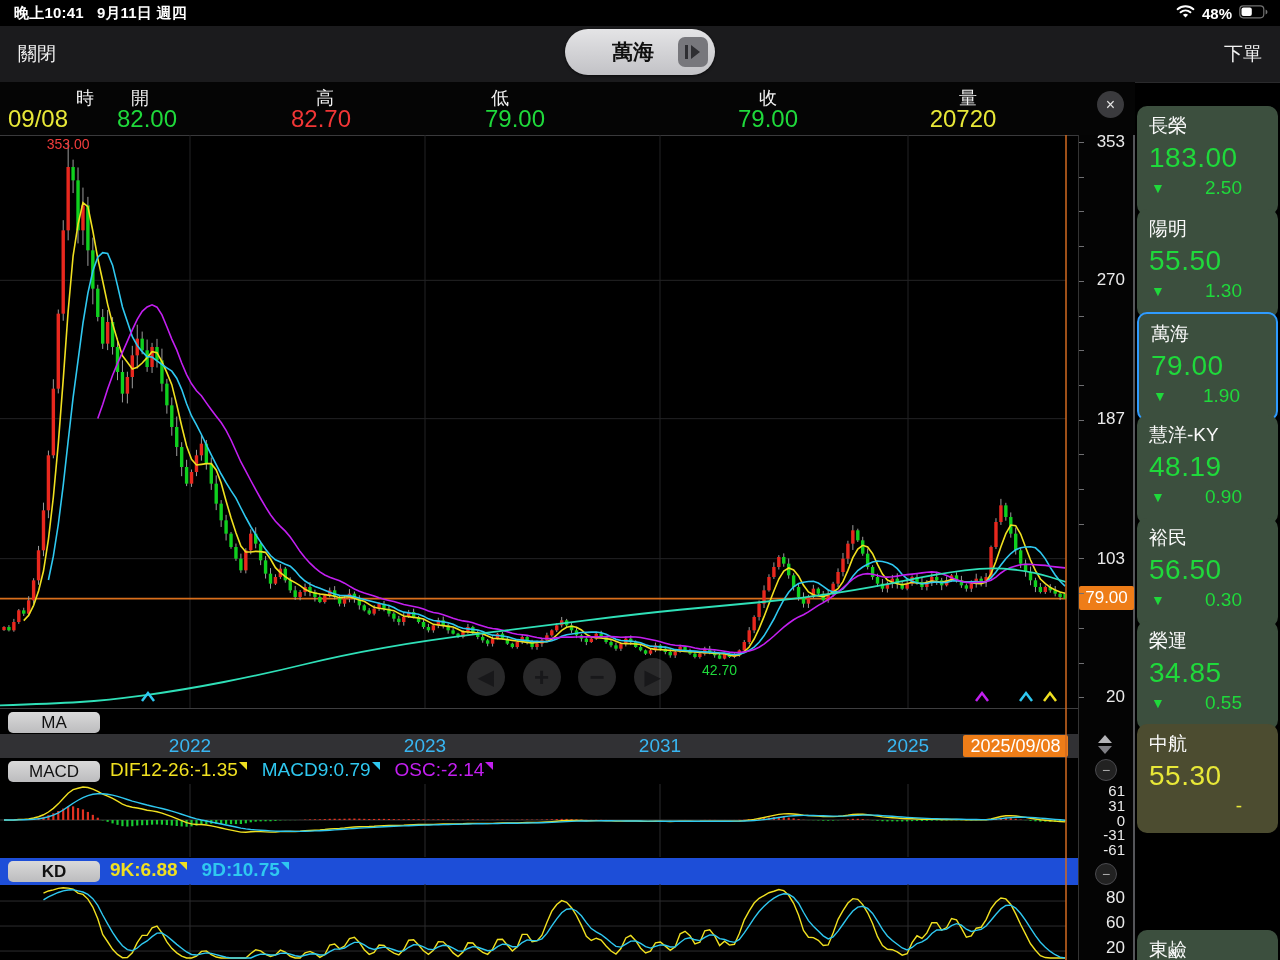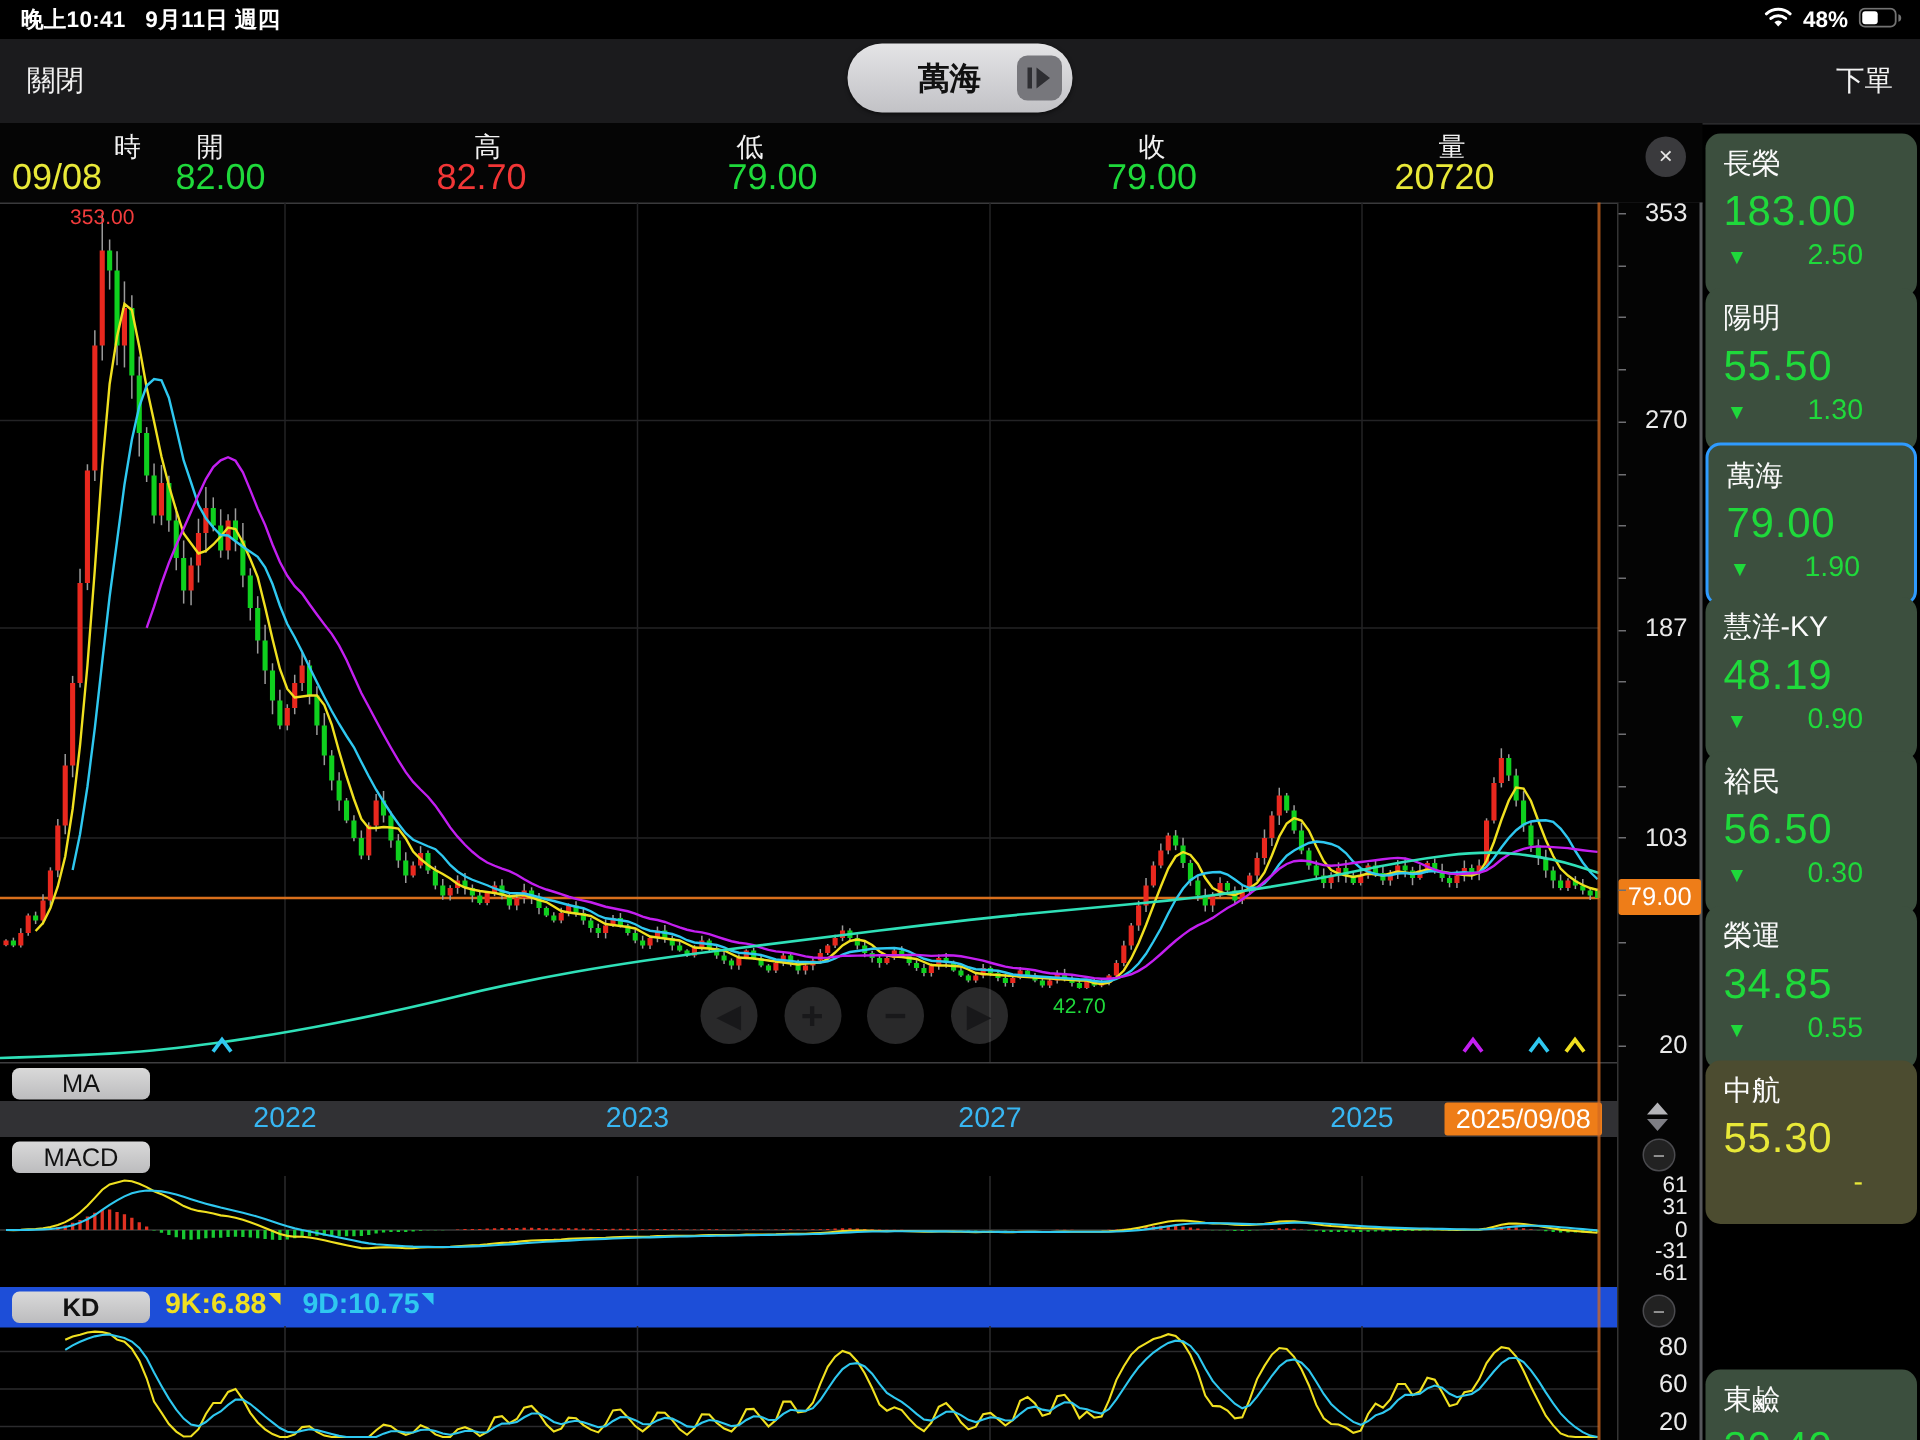--- a/index.html
+++ b/index.html
@@ -59,21 +59,21 @@
   .minus-btn{position:absolute;left:16px;width:20px;height:20px;border-radius:50%;background:#222;
              border:1px solid #4a4a4e;color:#b0b0b0;display:flex;align-items:center;justify-content:center;
              font-size:14px;line-height:1;}
   
   .ctl-btn{width:38px;height:38px;border-radius:50%;background:rgba(135,135,140,.30);
            color:rgba(22,22,24,.9);display:flex;align-items:center;justify-content:center;
            font-size:20px;font-weight:700;}
   
   .watchlist{left:1135px;top:85px;width:145px;height:875px;}
   .w-card{position:absolute;left:2px;width:141px;height:109px;border-radius:10px;box-sizing:border-box;
-          padding:7px 12px 0 12px;}
+          padding:7px 12px 0 12px;margin-top:17px;}
   .w-card.selected{border:2.5px solid #2f9bff;}
   .w-name{font-size:19px;color:#fafafa;}
   .w-price{font-size:28px;margin-top:3px;letter-spacing:.5px;}
   .w-change{display:flex;align-items:center;margin-top:3px;font-size:19px;}
   .w-tri{font-size:14px;margin-left:2px;}
   .w-chval{margin-left:auto;margin-right:24px;}
   .vline-cur{left:1065px;top:135px;width:2px;height:825px;background:rgba(210,106,32,.75);}
   svg text{font-family:"Liberation Sans",sans-serif;}
 </style>
 </head>
@@ -595,26 +595,31 @@
     </div>
 
   <div class="abs ma-row">
     <div class="ind-btn">MA</div>
   </div>
 
   <div class="abs timeline" id="timeline">
     <div class="tl-current">2025/09/08</div>
   <div class="tl-label" style="left: 190px;">2022</div>
       <div class="tl-label" style="left: 425px;">2023</div>
-      <div class="tl-label" style="left: 660px;">2027</div>
+      <div class="tl-label" style="left: 660px;">2031</div>
       <div class="tl-label" style="left: 908px;">2025</div>
     </div>
 
   <div class="abs macd-row">
     <div class="ind-btn">MACD</div>
+    <div class="ind-items" id="macdItems">
+        <span class="ind-item" style="color: rgb(240, 224, 32);">DIF12-26:-1.35<span class="tick-flag"></span></span>
+        <span class="ind-item" style="color: rgb(47, 200, 240);">MACD9:0.79<span class="tick-flag"></span></span>
+        <span class="ind-item" style="color: rgb(195, 31, 240);">OSC:-2.14<span class="tick-flag"></span></span>
+      </div>
   </div>
   <svg id="macdChart" class="abs macd-svg" width="1078" height="73" viewBox="0 0 1078 73">
       <line x1="190" y1="0" x2="190" y2="73" stroke="#2b2b2d"></line>
       <line x1="425" y1="0" x2="425" y2="73" stroke="#2b2b2d"></line>
       <line x1="660" y1="0" x2="660" y2="73" stroke="#2b2b2d"></line>
       <line x1="908" y1="0" x2="908" y2="73" stroke="#2b2b2d"></line>
       <line x1="0" y1="36" x2="1066" y2="36" stroke="#3a3a3a"></line>
       <line x1="4" y1="36" x2="4" y2="36" stroke="#e03222" stroke-width="2.2"></line>
       <line x1="8.935185185185185" y1="36" x2="8.935185185185185" y2="36.062771054131055" stroke="#18c832" stroke-width="2.2"></line>
       <line x1="13.87037037037037" y1="36" x2="13.87037037037037" y2="35.94175346914392" stroke="#e03222" stroke-width="2.2"></line>

